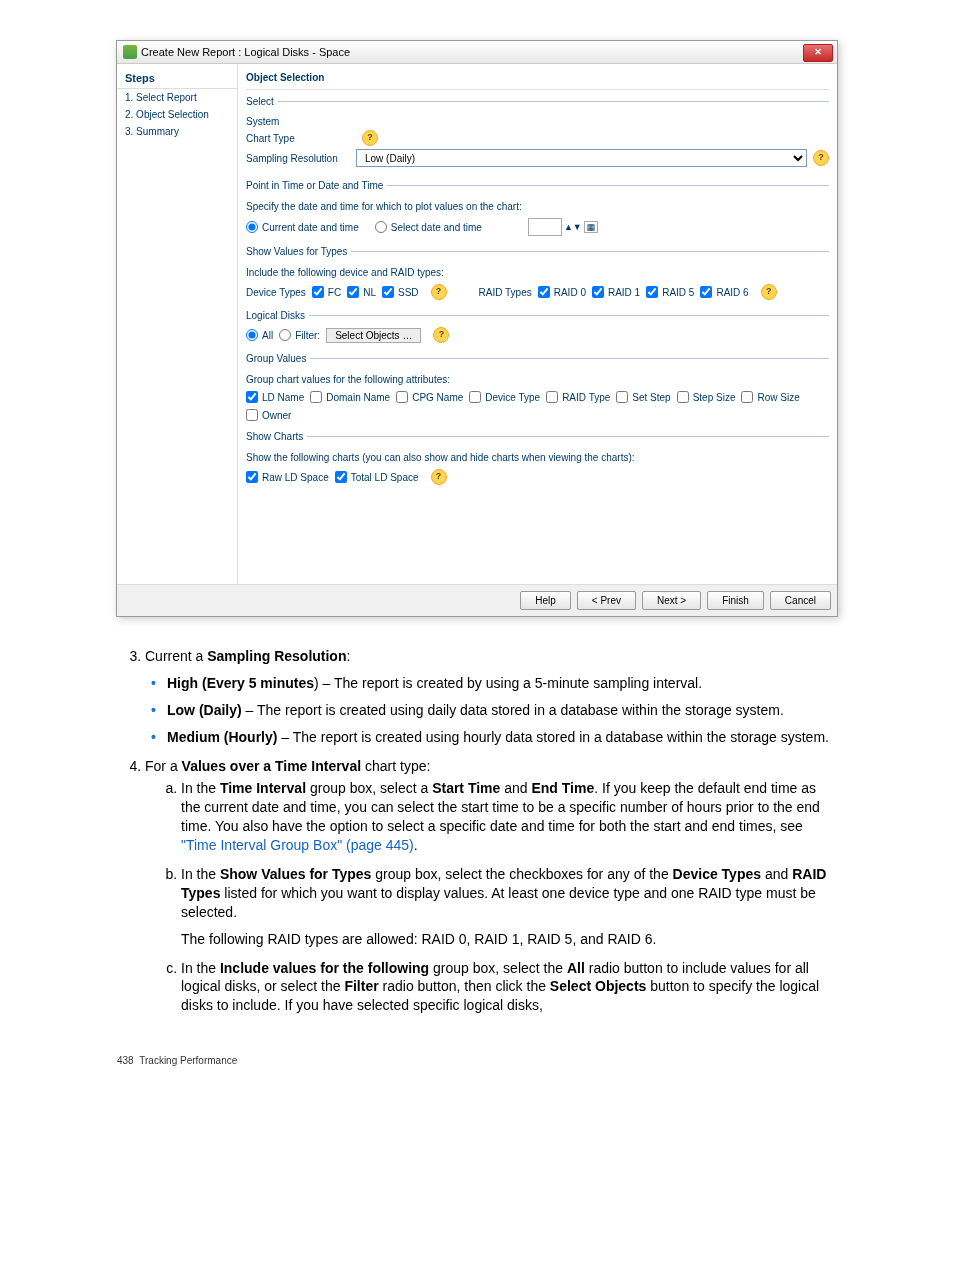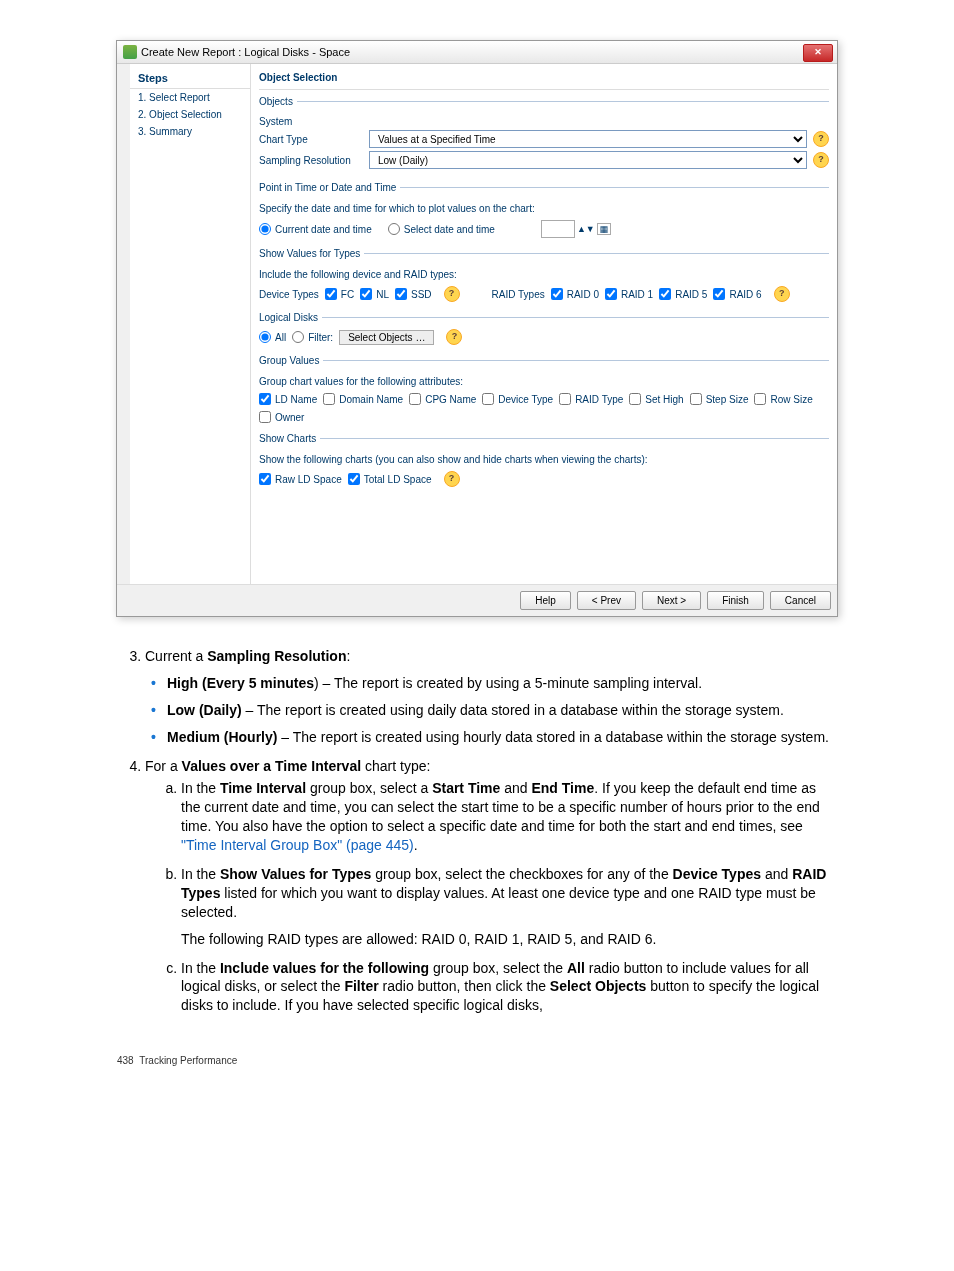--- a/index.html
+++ b/index.html
@@ -49,21 +49,20 @@
   }
   .dialog-body {
     display: flex;
     min-height: 520px;
   }
   .steps-col {
     width: 120px;
     background: #fff;
     border-right: 1px solid #ddd;
     padding: 4px 0;
-    margin-left: 13px;
   }
   .steps-header {
     font-weight: bold;
     font-size: 11px;
     padding: 4px 8px;
     border-bottom: 1px solid #ddd;
     color: #003a6a;
   }
   .step-item {
     font-size: 10px;
@@ -245,27 +244,26 @@
     <div class="steps-col">
       <div class="steps-header">Steps</div>
       <div class="step-item">1. Select Report</div>
       <div class="step-item active">2. Object Selection</div>
       <div class="step-item">3. Summary</div>
     </div>
     <div class="content-col">
       <div class="content-header">Object Selection</div>
 
       <fieldset class="group">
-        <legend>Objects</legend>
+        <legend>Select</legend>
         <div class="row">
           <span class="label">System</span>
         </div>
         <div class="row">
           <span class="label">Chart Type</span>
-          <select class="combo dotted"><option>Values at a Specified Time</option></select>
           <span class="help-icon">?</span>
         </div>
         <div class="row">
           <span class="label">Sampling Resolution</span>
           <select class="combo"><option>Low (Daily)</option></select>
           <span class="help-icon">?</span>
         </div>
       </fieldset>
 
       <fieldset class="group">
@@ -363,21 +361,21 @@
           <label>
               <input type="checkbox" style="">
               <span>Device Type</span>
             </label>
           <label>
               <input type="checkbox" style="">
               <span>RAID Type</span>
             </label>
           <label>
               <input type="checkbox" style="">
-              <span>Set High</span>
+              <span>Set Step</span>
             </label>
           <label>
               <input type="checkbox" style="">
               <span>Step Size</span>
             </label>
           <label>
               <input type="checkbox" style="">
               <span>Row Size</span>
             </label>
           <label>

